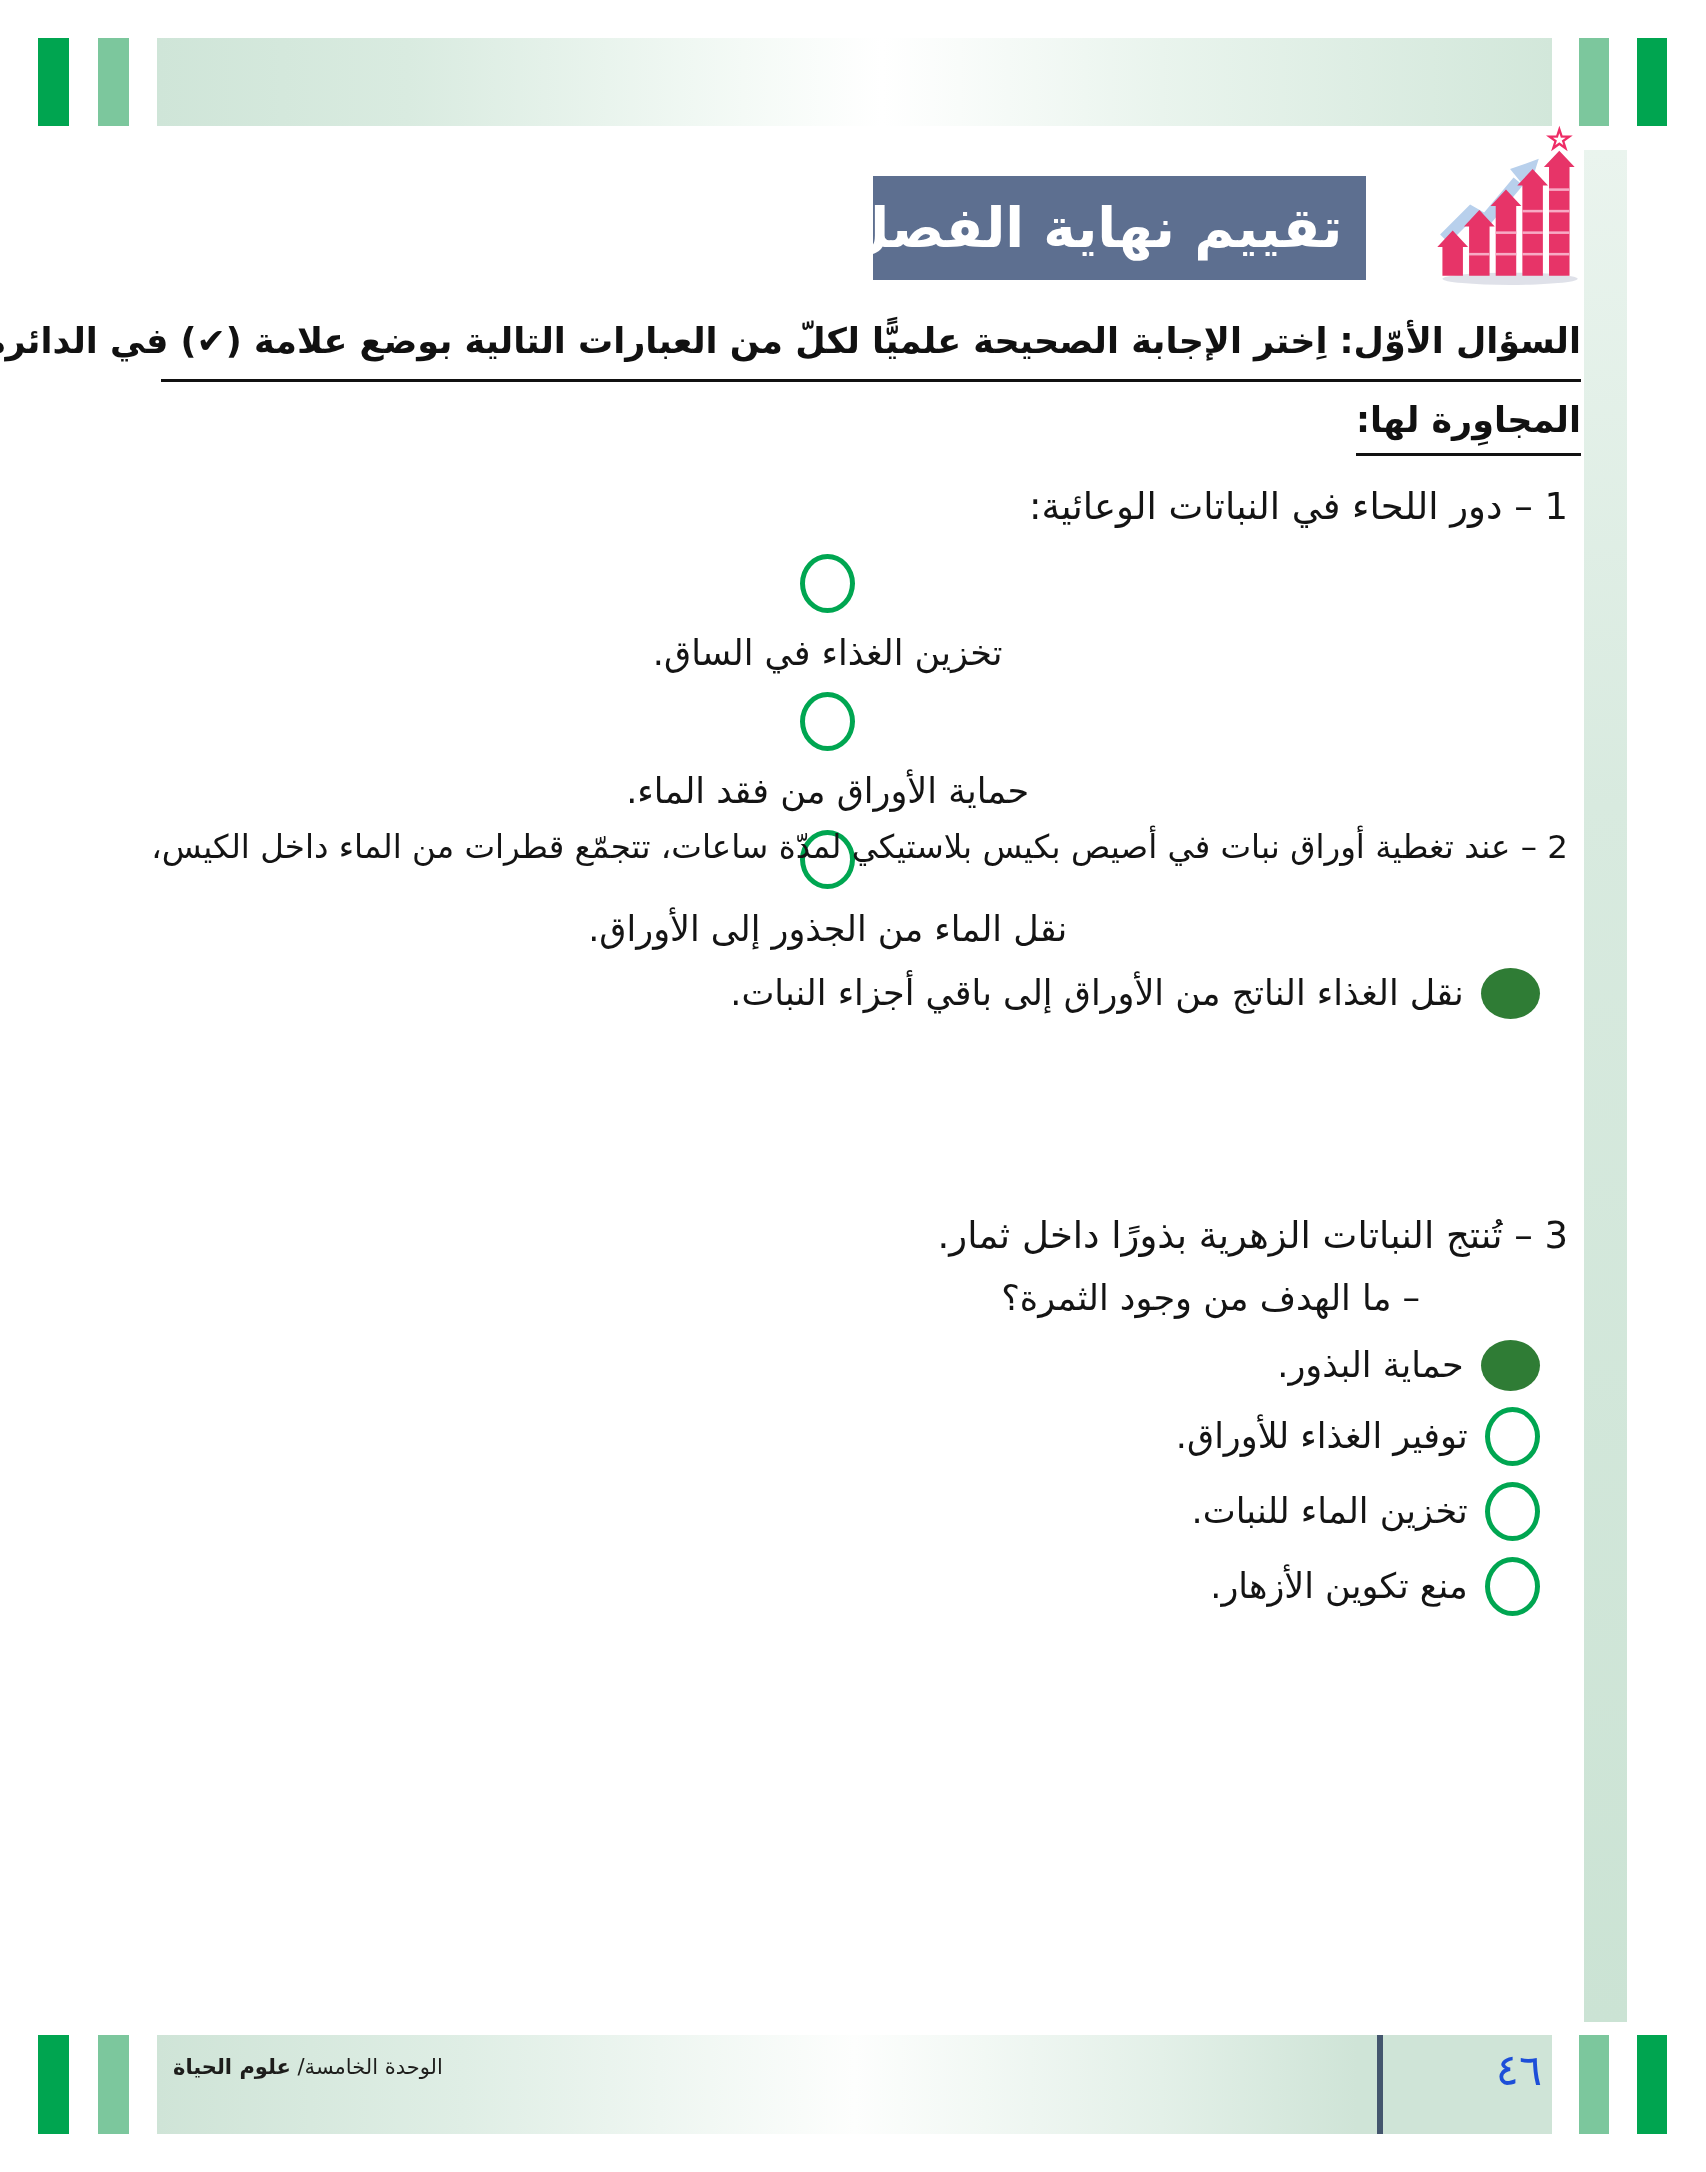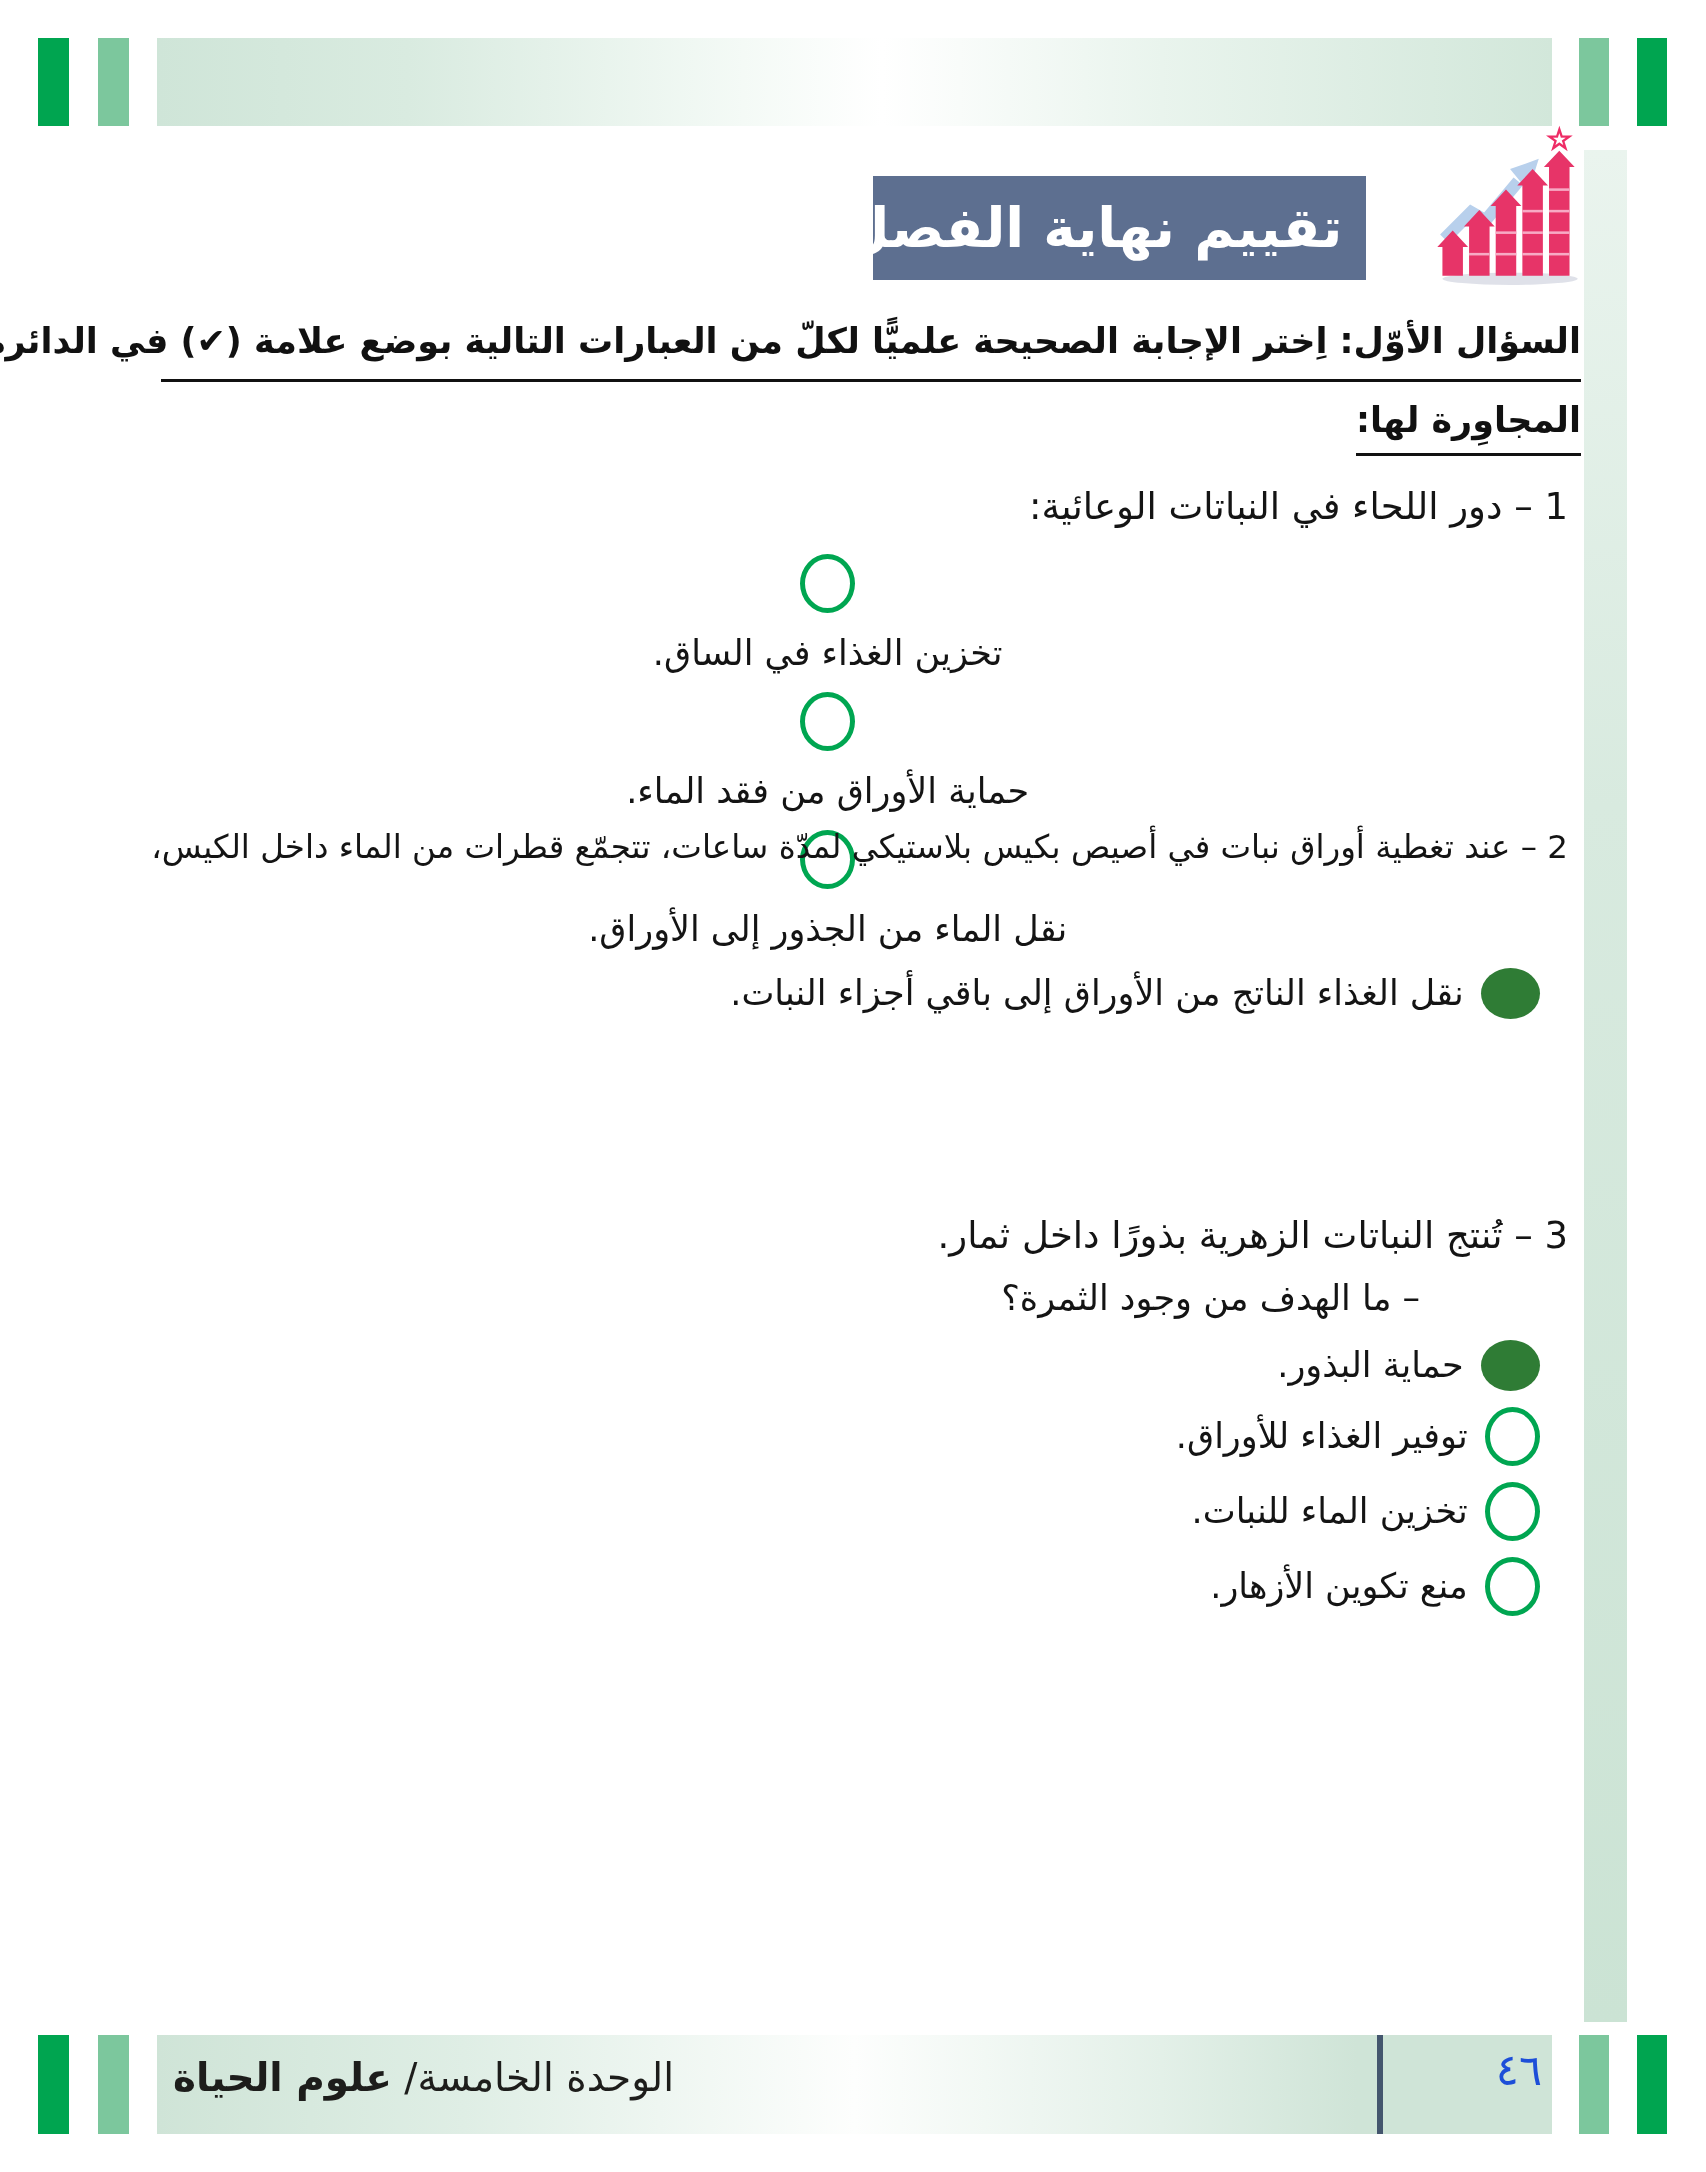--- a/index.html
+++ b/index.html
@@ -45,21 +45,21 @@
   .q3 .q-title{margin-bottom:0;}
   .options{padding-right:27.6px;margin-top:0;}
   .q2 .options{margin-top:19.7px;} .q3 .options{margin-top:17.7px;}
   .opt{display:flex;direction:rtl;align-items:center;gap:17.7px;margin-top:15.8px;}
   .opt.indent{margin-right:33px;flex-direction:column;}
   .radio{flex:0 0 auto;width:45px;height:49px;border:5.9px solid #00a651;border-radius:50%;background:#fff;box-sizing:content-box;}
   .radio.filled{width:59px;height:51px;border:none;background:#2f7c35;}
   .opt-label{font-size:35px;line-height:1.3;white-space:nowrap;color:#141414;}
   
   .divider{position:absolute;left:1377px;top:2035px;width:5.9px;height:99px;background:#44566e;}
-  .unit-label{position:absolute;left:173px;top:2055px;direction:rtl;font-size:39px;color:#1d1d1b;white-space:nowrap;}
+  .unit-label{position:absolute;left:173px;top:2055px;direction:rtl;font-size:21px;color:#1d1d1b;white-space:nowrap;}
   .unit-label b{font-weight:bold;}
   .page-number{position:absolute;left:1384px;top:2045px;width:158px;text-align:right;
     font-size:43px;color:#1d4ed8;direction:rtl;}
 </style>
 </head>
 <body>
 
 <div class="page">
 
   <div class="top-row">

